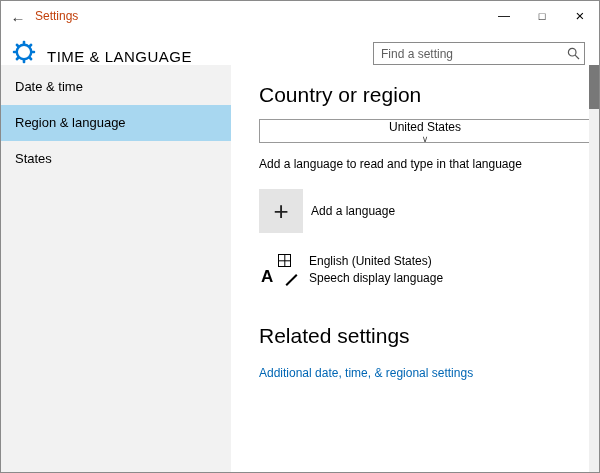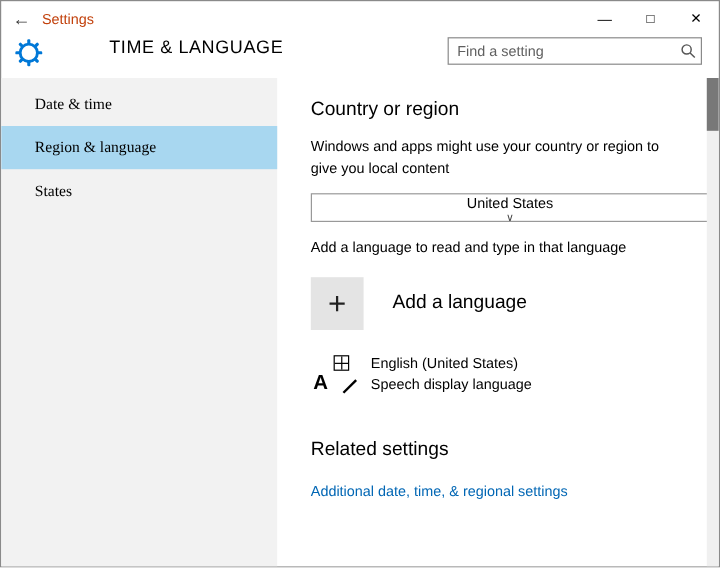--- a/index.html
+++ b/index.html
@@ -17,64 +17,64 @@
   
   .titlebar { height:30px; display:flex; align-items:center; }
   .back-btn { width:34px; text-align:center; font-size:15px; color:#333; cursor:default; }
   .window-title { font-size:12px; color:#c2410c; }
   .caption-buttons { margin-left:auto; display:flex; }
   .caption-btn { width:38px; height:30px; line-height:30px; text-align:center; font-size:12px; color:#000; }
   .caption-btn.close { font-size:15px; }
   .caption-btn.maximize { font-size:11px; }
 
   
-  .header { height:34px; display:flex; align-items:flex-start; padding:0 14px 0 10px;gap:44px; }
+  .header { height:34px; display:flex; align-items:flex-end; padding:0 14px 0 10px; }
   .gear { width:26px; height:26px; display:flex; align-items:center; justify-content:center; }
   .app-title { font-size:15px; letter-spacing:0.5px; margin-left:10px; }
   .search-box {
     margin-left:auto; width:212px; height:23px;
     border:1px solid #8a8a8a; background:#fff;
     display:flex; align-items:center;
   }
   .search-box input {
     flex:1; border:none; outline:none; padding:0 7px;
     font-size:12px; font-family:inherit; color:#c2410c; background:transparent;
   }
   .search-box input::placeholder { color:#5f5f5f; }
   .search-icon { width:22px; display:flex; align-items:center; justify-content:center; }
 
   
   .bodyarea { display:flex; height:407px; position:relative; }
 
   .sidebar { width:230px; background:#f2f2f2; padding-top:4px; flex:none; }
-  .nav-item { height:36px; line-height:36px; padding-left:28px; font-size:13px;font-family:Liberation Serif, serif; }
+  .nav-item { height:36px; line-height:36px; padding-left:14px; font-size:13px; }
   .nav-item.selected { background:#a8d7f0; }
 
   .content { flex:1; padding:18px 36px 0 28px; overflow:hidden; }
 
-  .section-heading { font-size:16px; font-weight:400; }
+  .section-heading { font-size:21px; font-weight:400; }
   .desc { font-size:12px; line-height:1.5; margin-top:12px; max-width:332px; }
 
   .dropdown {
     margin-top:12px; width:332px; height:24px;
     border:1px solid #999; background:#fff;
     display:flex; align-items:center; justify-content:space-between;
     padding:0 9px; font-size:12px;flex-direction:column;
   }
   .chevron { font-size:9px; color:#444; }
 
   .gap-large { margin-top:36px; }
 
   .add-lang { margin-top:16px; display:flex; align-items:center; width:332px; }
   .add-tile {
     width:44px; height:44px; background:#e4e4e4;
     display:flex; align-items:center; justify-content:center;
     font-size:26px; font-weight:300; color:#222; flex:none;
   }
-  .add-label { margin-left:24px; font-size:16px; }
+  .add-label { margin-left:8px; font-size:12px; }
 
   .lang-item { margin-top:20px; display:flex; align-items:center; width:332px; }
   .lang-glyph { width:40px; height:34px; position:relative; flex:none; }
   .glyph-letter { position:absolute; left:2px; bottom:0; font-size:17px; font-weight:700; }
   .kanji-box { position:absolute; top:1px; right:8px; width:13px; height:13px; border:1.6px solid #000; }
   .kanji-box .v { position:absolute; left:50%; top:0; bottom:0; width:1.4px; background:#000; transform:translateX(-50%); }
   .kanji-box .h { position:absolute; top:50%; left:0; right:0; height:1.4px; background:#000; transform:translateY(-50%); }
   .pen-stroke { position:absolute; right:0; bottom:6px; width:15px; height:2px; background:#000; transform:rotate(-45deg); }
   .lang-text { margin-left:10px; font-size:12px; line-height:1.45; }
 
@@ -131,21 +131,20 @@
 
     <div class="sidebar">
       <div class="nav-item">Date &amp; time</div>
       <div class="nav-item selected">Region &amp; language</div>
       <div class="nav-item">States</div>
     </div>
 
     <div class="content">
 
       <div class="section-heading">Country or region</div>
-      <div class="desc">Windows and apps might use your country or region to give you local content</div>
 
       <div class="dropdown">
         <span>United States</span>
         <span class="chevron">∨</span>
       </div>
 
       <div class="desc">Add a language to read and type in that language</div>
 
       <div class="add-lang">
         <div class="add-tile">+</div>

